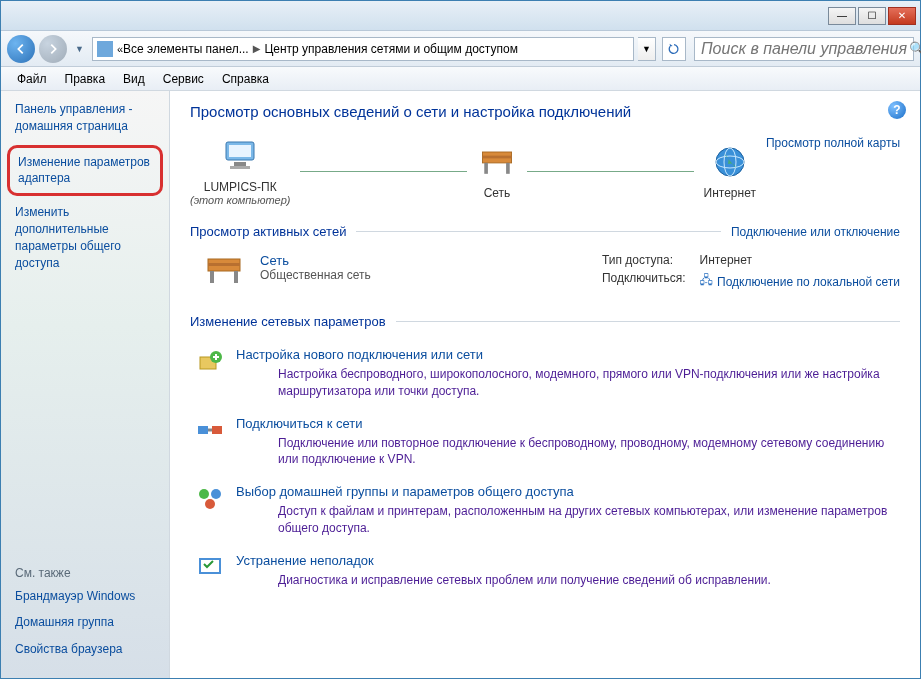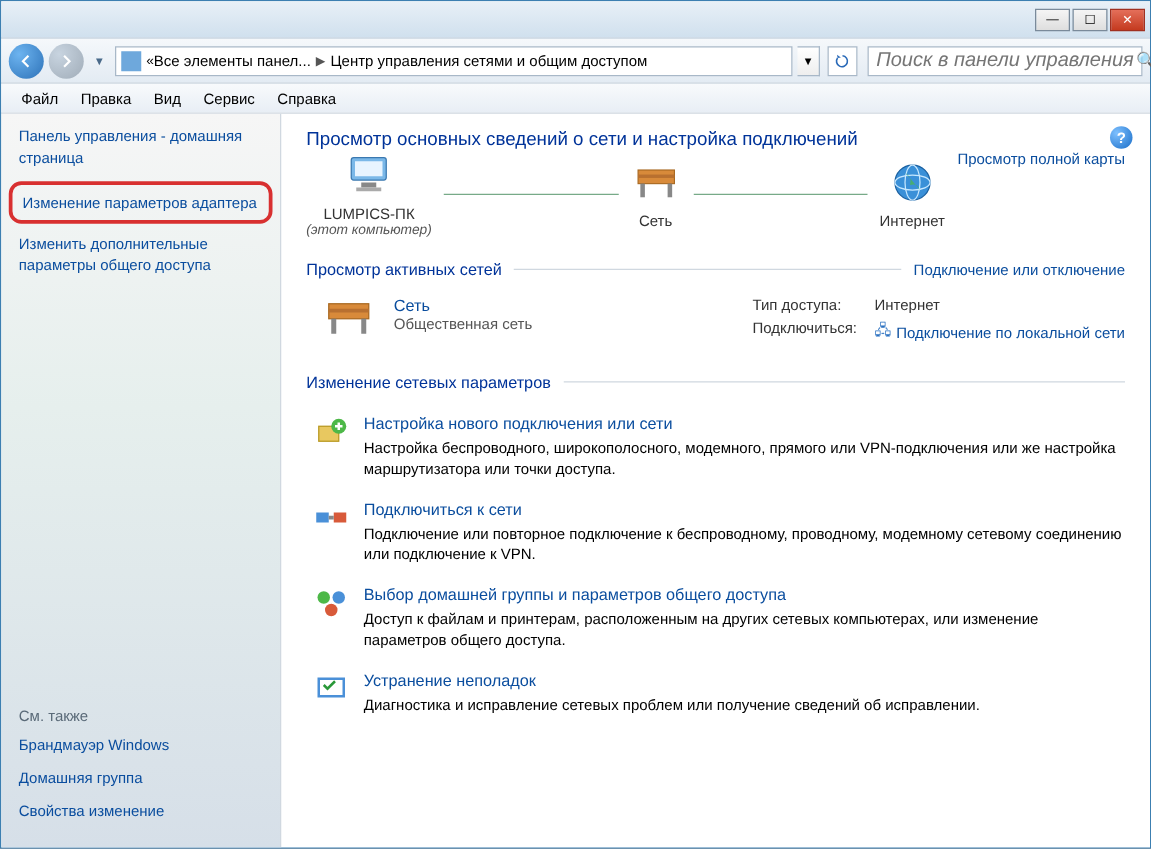--- a/index.html
+++ b/index.html
@@ -17,30 +17,30 @@
 .breadcrumb .crumb-icon { width: 16px; height: 16px; background: #6ea8dc; margin-right: 4px; display:inline-block; }
 .nav-dropdown { width: 18px; height: 24px; border: 1px solid #a8b8c8; border-left: none; background: linear-gradient(#fff,#eee); display:flex;align-items:center;justify-content:center; font-size:9px; }
 .refresh-btn { width: 24px; height: 24px; border: 1px solid #a8b8c8; background: #fff; display:flex;align-items:center;justify-content:center; margin-left:2px;}
 .refresh-btn svg { width:14px;height:14px; }
 .search { width: 220px; height: 24px; background: #fff; border: 1px solid #a8b8c8; display: flex; align-items: center; padding: 0 6px; margin-left: 4px; }
 .search input { border: none; outline: none; flex: 1; font-size: 16px; font-style: italic; color: #888; background: transparent; }
 .search .search-icon { color: #3a72b8; font-size: 13px; }
 .menubar { height: 24px; background: linear-gradient(#f8fafc,#e8eef5); display: flex; align-items: center; padding: 0 8px; border-bottom: 1px solid #d0d8e0; gap: 2px; }
 .menu-item { padding: 3px 8px; cursor: default; }
 .body { flex: 1; display: flex; overflow: hidden; }
-.sidebar { width: 224px; background: linear-gradient(#f6f6f6, #e6efed 40%, #d6dfe8); border-right: 1px solid #d0d8e0; display: flex; flex-direction: column; padding: 10px 14px; }
+.sidebar { width: 169px; background: linear-gradient(#f6f6f6, #e6efed 40%, #d6dfe8); border-right: 1px solid #d0d8e0; display: flex; flex-direction: column; padding: 10px 14px; }
 .sidebar a, .sidebar .link { color: #0a4d9e; text-decoration: none; cursor: pointer; line-height: 1.4; }
 .sidebar-home { margin-bottom: 18px; }
 .sidebar-item { margin-bottom: 10px; }
 .highlighted { border: 3px solid #d83030; border-radius: 10px; padding: 6px 8px; margin: 0 -8px 8px -8px; }
 .sidebar-spacer { flex: 1; }
 .see-also-title { color: #5a6a78; margin-bottom: 8px; }
 .content { flex: 1; padding: 12px 20px; overflow-y: auto; position: relative; }
 .help-icon { position: absolute; top: 10px; right: 14px; width: 18px; height: 18px; border-radius: 50%; background: radial-gradient(circle at 30% 30%, #7ec0ff, #1a6ec8); color: #fff; font-weight: bold; font-size: 12px; display: flex; align-items: center; justify-content: center; }
-.content h1 { font-size: 15px; font-weight: normal; color: #003399; }
+.content h1 { font-size: 15px; font-weight: normal; color: #003399; margin-bottom: 16px; }
 .netmap { display: flex; align-items: center; gap: 10px; margin-bottom: 18px; }
 .netmap .node { text-align: center; }
 .netmap .node-icon { width: 40px; height: 40px; margin: 0 auto 4px; display:flex;align-items:center;justify-content:center; }
 .netmap .line { flex: 1; border-top: 1px solid #7a8; height: 0; }
 .netmap .label { font-size: 12px; color: #333; }
 .netmap .sublabel { font-size: 11px; color: #555; font-style: italic; }
 .full-map-link { color: #0a4d9e; font-size: 12px; margin-left: auto; cursor: pointer; align-self: flex-start; }
 .section-title { color: #003399; font-size: 13px; margin: 8px 0 10px; display: flex; align-items: center; }
 .section-title .rule { flex: 1; border-top: 1px solid #d0d8e0; margin-left: 10px; }
 .section-title .right-link { color: #0a4d9e; font-size: 12px; margin-left: 10px; cursor: pointer; white-space: nowrap; }
@@ -48,21 +48,21 @@
 .active-net .icon { width: 44px; height: 34px; }
 .bench-icon svg { width:44px; height:34px; }
 .active-net .name { color: #0a4d9e; font-size: 13px; }
 .active-net .type { color: #555; font-size: 12px; }
 .active-net .details { margin-left: auto; display: grid; grid-template-columns: auto auto; gap: 4px 14px; font-size: 12px; color: #333; }
 .active-net .details .link { color: #0a4d9e; cursor: pointer; display: flex; align-items: center; gap: 4px; }
 .task-list { padding-left: 6px; }
 .task { display: flex; gap: 12px; padding: 8px 0; }
 .task .task-icon { width: 28px; height: 28px; flex-shrink: 0; display:flex; align-items:center; justify-content:center; }
 .task .task-title { color: #0a4d9e; font-size: 13px; margin-bottom: 4px; cursor: pointer; }
-.task .task-desc { color: #000000; font-size: 12px; line-height: 1.4; }
+.task .task-desc { color: #4c1d95; font-size: 12px; line-height: 1.4; margin-left: 42px; }
 </style>
 </head>
 <body>
 
 <div class="window">
   <div class="titlebar">
     <div class="titlebar-btn">—</div>
     <div class="titlebar-btn">☐</div>
     <div class="titlebar-btn close">✕</div>
   </div>
@@ -109,21 +109,21 @@
 
   <div class="body">
     <div class="sidebar">
       <div class="sidebar-home sidebar-item"><span class="link">Панель управления - домашняя страница</span></div>
       <div class="highlighted sidebar-item"><span class="link">Изменение параметров адаптера</span></div>
       <div class="sidebar-item"><span class="link">Изменить дополнительные параметры общего доступа</span></div>
       <div class="sidebar-spacer"></div>
       <div class="see-also-title">См. также</div>
       <div class="sidebar-item"><span class="link">Брандмауэр Windows</span></div>
       <div class="sidebar-item"><span class="link">Домашняя группа</span></div>
-      <div class="sidebar-item"><span class="link">Свойства изменение</span></div>
+      <div class="sidebar-item"><span class="link">Свойства браузера</span></div>
     </div>
 
     <div class="content">
       <div class="help-icon">?</div>
       <h1>Просмотр основных сведений о сети и настройка подключений</h1>
 
       <div class="netmap">
         <div class="node">
           <div class="node-icon">
             <svg viewBox="0 0 40 40">

